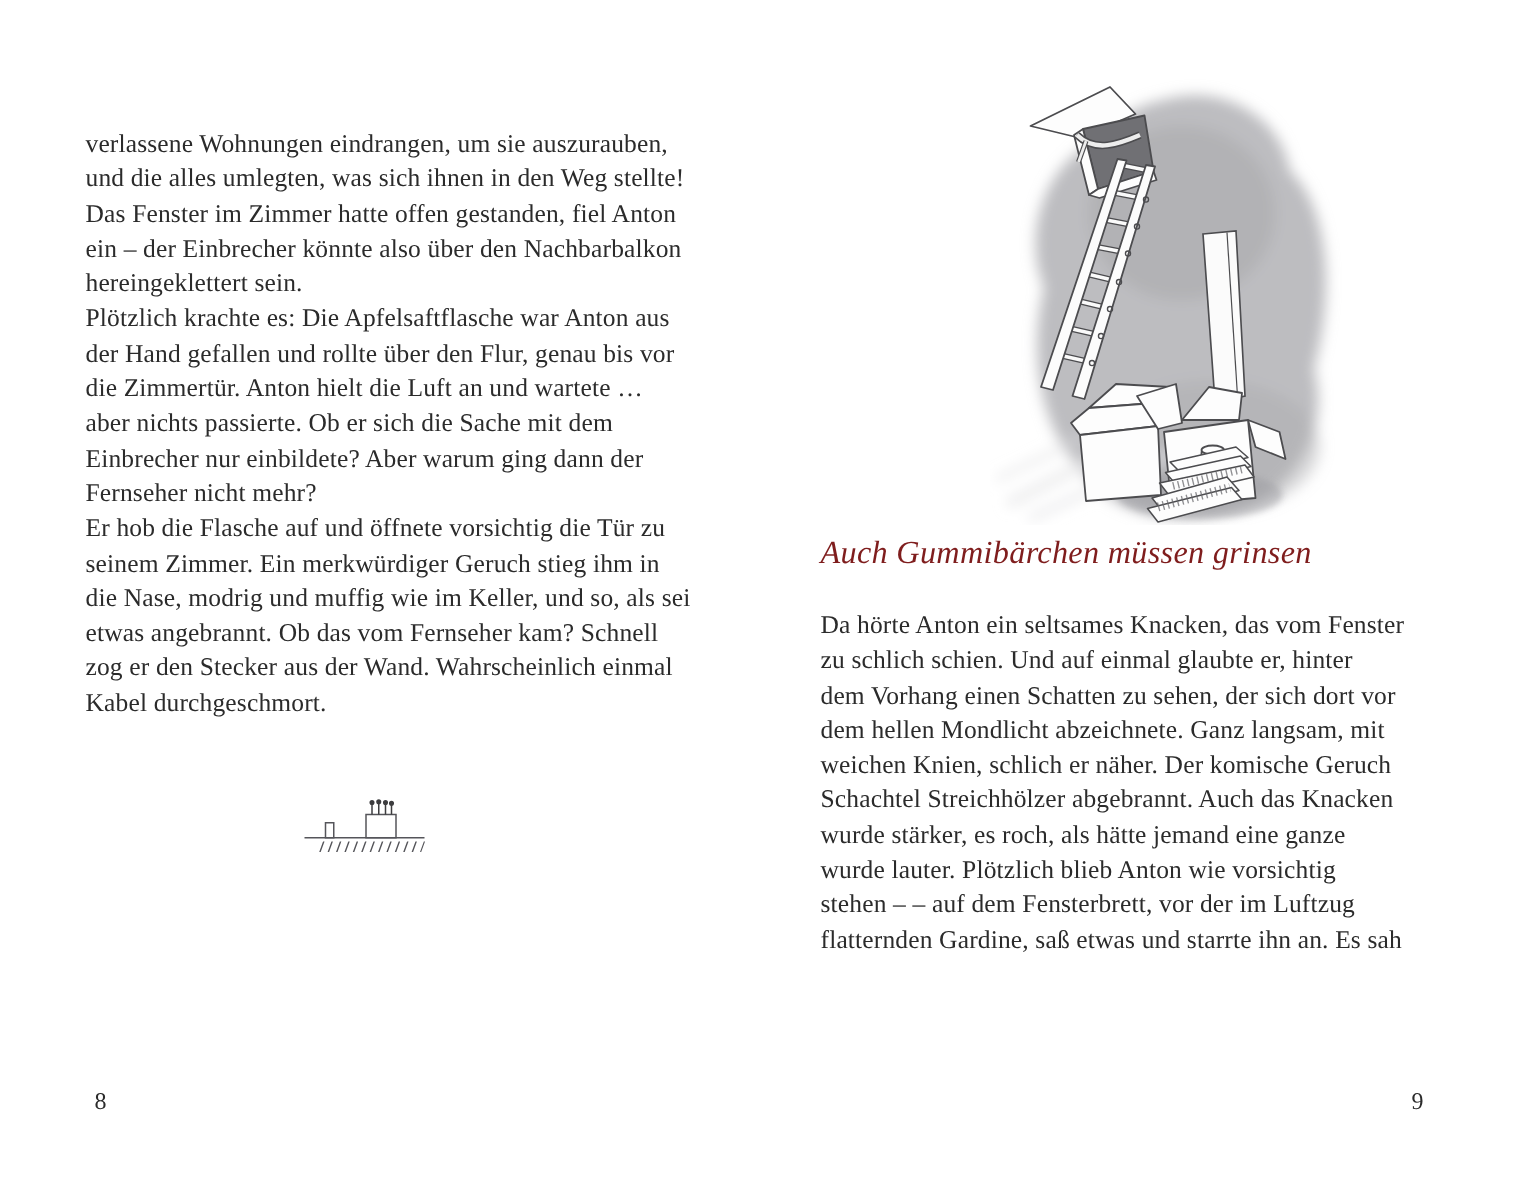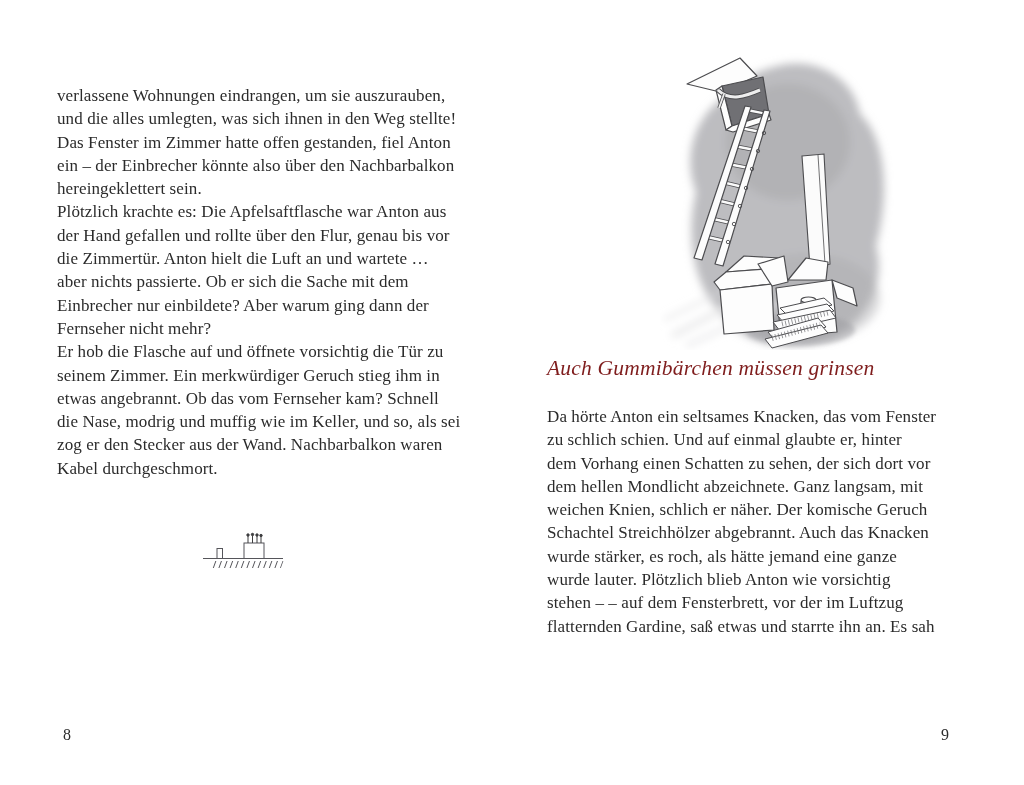--- a/index.html
+++ b/index.html
@@ -38,23 +38,23 @@
         <div class="line">Plötzlich krachte es: Die Apfelsaftflasche war Anton aus</div>
         <div class="line">der Hand gefallen und rollte über den Flur, genau bis vor</div>
         <div class="line">die Zimmertür. Anton hielt die Luft an und wartete …</div>
         <div class="line">aber nichts passierte. Ob er sich die Sache mit dem</div>
         <div class="line">Einbrecher nur einbildete? Aber warum ging dann der</div>
         <div class="line">Fernseher nicht mehr?</div>
       </div>
     <div>
         <div class="line">Er hob die Flasche auf und öffnete vorsichtig die Tür zu</div>
         <div class="line">seinem Zimmer. Ein merkwürdiger Geruch stieg ihm in</div>
+        <div class="line">die Nase, modrig und muffig wie im Keller, und so, als sei</div>
         <div class="line">etwas angebrannt. Ob das vom Fernseher kam? Schnell</div>
-        <div class="line">die Nase, modrig und muffig wie im Keller, und so, als sei</div>
-        <div class="line">zog er den Stecker aus der Wand. Nachbarbalkon waren</div>
+        <div class="line">zog er den Stecker aus der Wand. Wahrscheinlich einmal</div>
         <div class="line">Kabel durchgeschmort.</div>
       </div>
   </div>
 
   <svg class="illu-small" width="94" height="48" viewBox="0 0 94 48" aria-hidden="true">
     <g stroke="#55555a" fill="none" stroke-width="1">
       <line x1="7" y1="29.5" x2="87" y2="29.5"></line>
       <g transform="skewX(-20)">
         <path d="M31,35.5 L99,35.5" stroke="#55555a" stroke-width="7" stroke-dasharray="1,4.6" fill="none"></path>
       </g>

